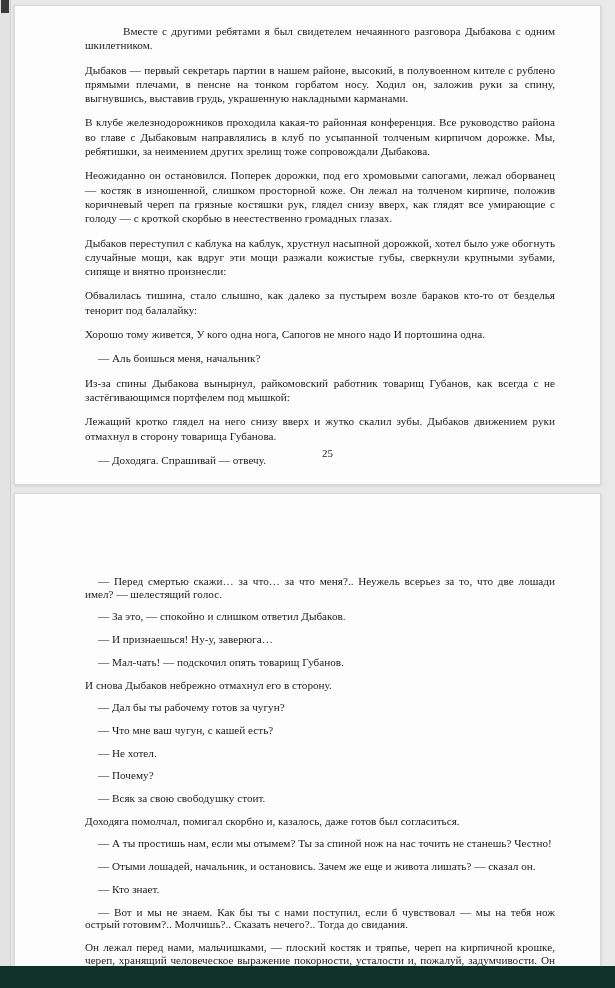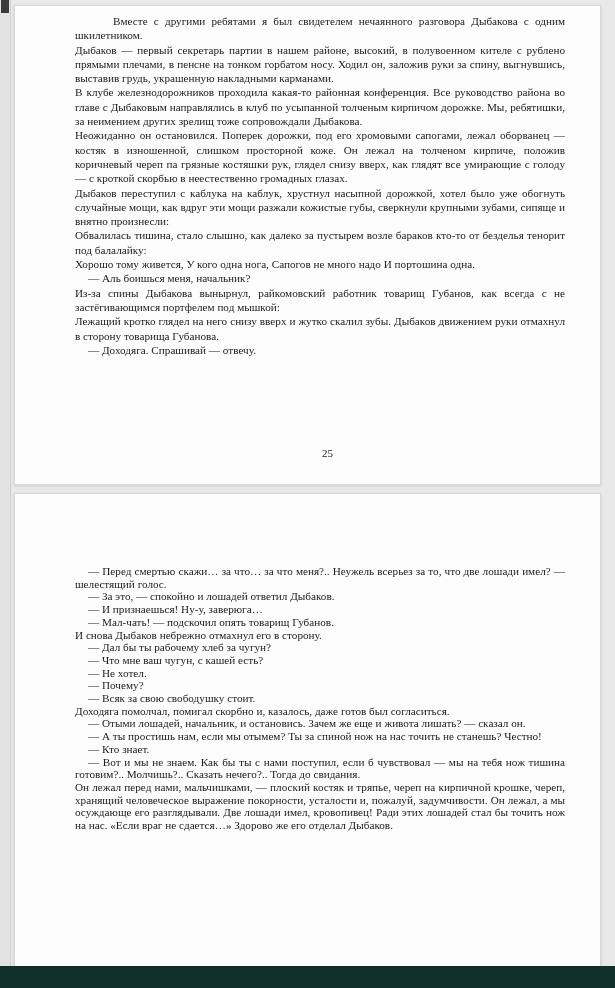--- a/index.html
+++ b/index.html
@@ -42,21 +42,21 @@
   .text-block {
     position: absolute;
     left: 60px;
     width: 490px;
     font-size: 11.2px;
     color: #1b1b1b;
     text-align: justify;
   }
   .text1 { top: 8px;  line-height: 14.3px; }
   .text2 { top: 71px; line-height: 12.7px; }
-  .para { margin: 0; }
+  .para { margin: 10px; }
   .para.indent { text-indent: 38px; }
   .para.dialog { text-indent: 13px; }
   .para.flush  { text-indent: 0; }
   .page-number {
     position: absolute;
     top: 441px; left: 0;
     width: 100%;
     text-align: center;
     font-size: 11px;
     color: #222222;
@@ -91,33 +91,33 @@
         <div class="para flush">Из-за спины Дыбакова вынырнул, райкомовский работник товарищ Губанов, как всегда с не застёгивающимся портфелем под мышкой:</div>
         <div class="para flush">Лежащий кротко глядел на него снизу вверх и жутко скалил зубы. Дыбаков движением руки отмахнул в сторону товарища Губанова.</div>
         <div class="para dialog">— Доходяга. Спрашивай — отвечу.</div>
       </div>
     <div class="page-number">25</div>
   </div>
 
   <div class="page page-2">
     <div class="text-block text2">
         <div class="para dialog">— Перед смертью скажи… за что… за что меня?.. Неужель всерьез за то, что две лошади имел? — шелестящий голос.</div>
-        <div class="para dialog">— За это, — спокойно и лошадей ответил Дыбаков.</div>
+        <div class="para dialog">— За это, — спокойно и слишком ответил Дыбаков.</div>
         <div class="para dialog">— И признаешься! Ну-у, заверюга…</div>
         <div class="para dialog">— Мал-чать! — подскочил опять товарищ Губанов.</div>
         <div class="para flush">И снова Дыбаков небрежно отмахнул его в сторону.</div>
-        <div class="para dialog">— Дал бы ты рабочему хлеб за чугун?</div>
+        <div class="para dialog">— Дал бы ты рабочему готов за чугун?</div>
         <div class="para dialog">— Что мне ваш чугун, с кашей есть?</div>
         <div class="para dialog">— Не хотел.</div>
         <div class="para dialog">— Почему?</div>
         <div class="para dialog">— Всяк за свою свободушку стоит.</div>
         <div class="para flush">Доходяга помолчал, помигал скорбно и, казалось, даже готов был согласиться.</div>
+        <div class="para dialog">— А ты простишь нам, если мы отымем? Ты за спиной нож на нас точить не станешь? Честно!</div>
         <div class="para dialog">— Отыми лошадей, начальник, и остановись. Зачем же еще и живота лишать? — сказал он.</div>
-        <div class="para dialog">— А ты простишь нам, если мы отымем? Ты за спиной нож на нас точить не станешь? Честно!</div>
         <div class="para dialog">— Кто знает.</div>
-        <div class="para dialog">— Вот и мы не знаем. Как бы ты с нами поступил, если б чувствовал — мы на тебя нож тишина готовим?.. Молчишь?.. Сказать нечего?.. Тогда до свидания.</div>
+        <div class="para dialog">— Вот и мы не знаем. Как бы ты с нами поступил, если б чувствовал — мы на тебя нож острый готовим?.. Молчишь?.. Сказать нечего?.. Тогда до свидания.</div>
         <div class="para flush">Он лежал перед нами, мальчишками, — плоский костяк и тряпье, череп на кирпичной крошке, череп, хранящий человеческое выражение покорности, усталости и, пожалуй, задумчивости. Он лежал, а мы осуждающе его разглядывали. Две лошади имел, кровопивец! Ради этих лошадей стал бы точить нож на нас. «Если враг не сдается…» Здорово же его отделал Дыбаков.</div>
       </div>
   </div>
 
   <div class="bottom-bar"></div>
 
 </div>
 
 </body></html>

